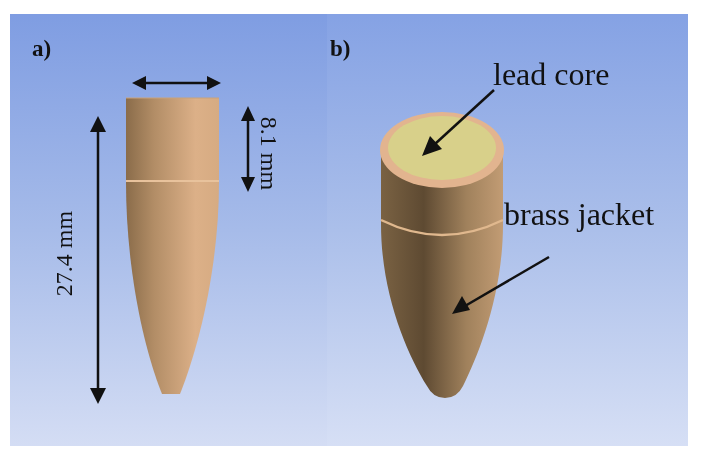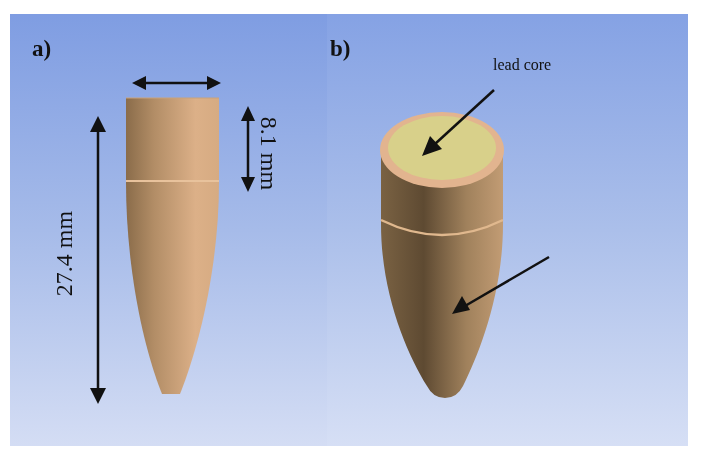--- a/index.html
+++ b/index.html
@@ -7,21 +7,21 @@
            font-family: "Liberation Serif", "DejaVu Serif", serif; }
     .figure { position: absolute; left: 10px; top: 14px; width: 678px; height: 432px; }
     .panel { position: absolute; top: 0; height: 432px;
              background: linear-gradient(to bottom, #7f9de2 0%, #a6bbe9 50%, #d4ddf4 100%); }
     .panel-a { left: 0; width: 317px; }
     .panel-b { left: 317px; width: 361px;
                background: linear-gradient(to bottom, #85a2e4 0%, #abbfea 50%, #d6dff5 100%); }
     .panel-label { position: absolute; font-weight: bold; font-size: 23px; color: #111; }
     .dim-label { position: absolute; font-size: 24px; color: #111; white-space: nowrap; }
     .rot { transform-origin: center center; }
-    .callout { position: absolute; font-size: 16px; color: #111; white-space: nowrap; }
+    .callout { position: absolute; font-size: 32px; color: #111; white-space: nowrap; }
     svg { position: absolute; left: 0; top: 0; overflow: visible; }
   </style>
 </head>
 <body>
 
 <div class="figure">
 
   <div class="panel panel-a">
     <span class="panel-label" style="left:22px; top:22px;">a)</span>
 
@@ -90,14 +90,15 @@
         <polygon points="95,142 103,122 115,135" fill="#111"></polygon>
       </g>
 
       <g>
         <line x1="222" y1="243" x2="138" y2="292" stroke="#111" stroke-width="2.5"></line>
         <polygon points="125,300 135,282 143,296" fill="#111"></polygon>
       </g>
     </svg>
 
     <span class="callout" style="left:166px; top:42px;">lead core</span>
+    <span class="callout" style="left:177px; top:182px;">brass jacket</span>
   </div>
 </div>
 
 </body></html>

